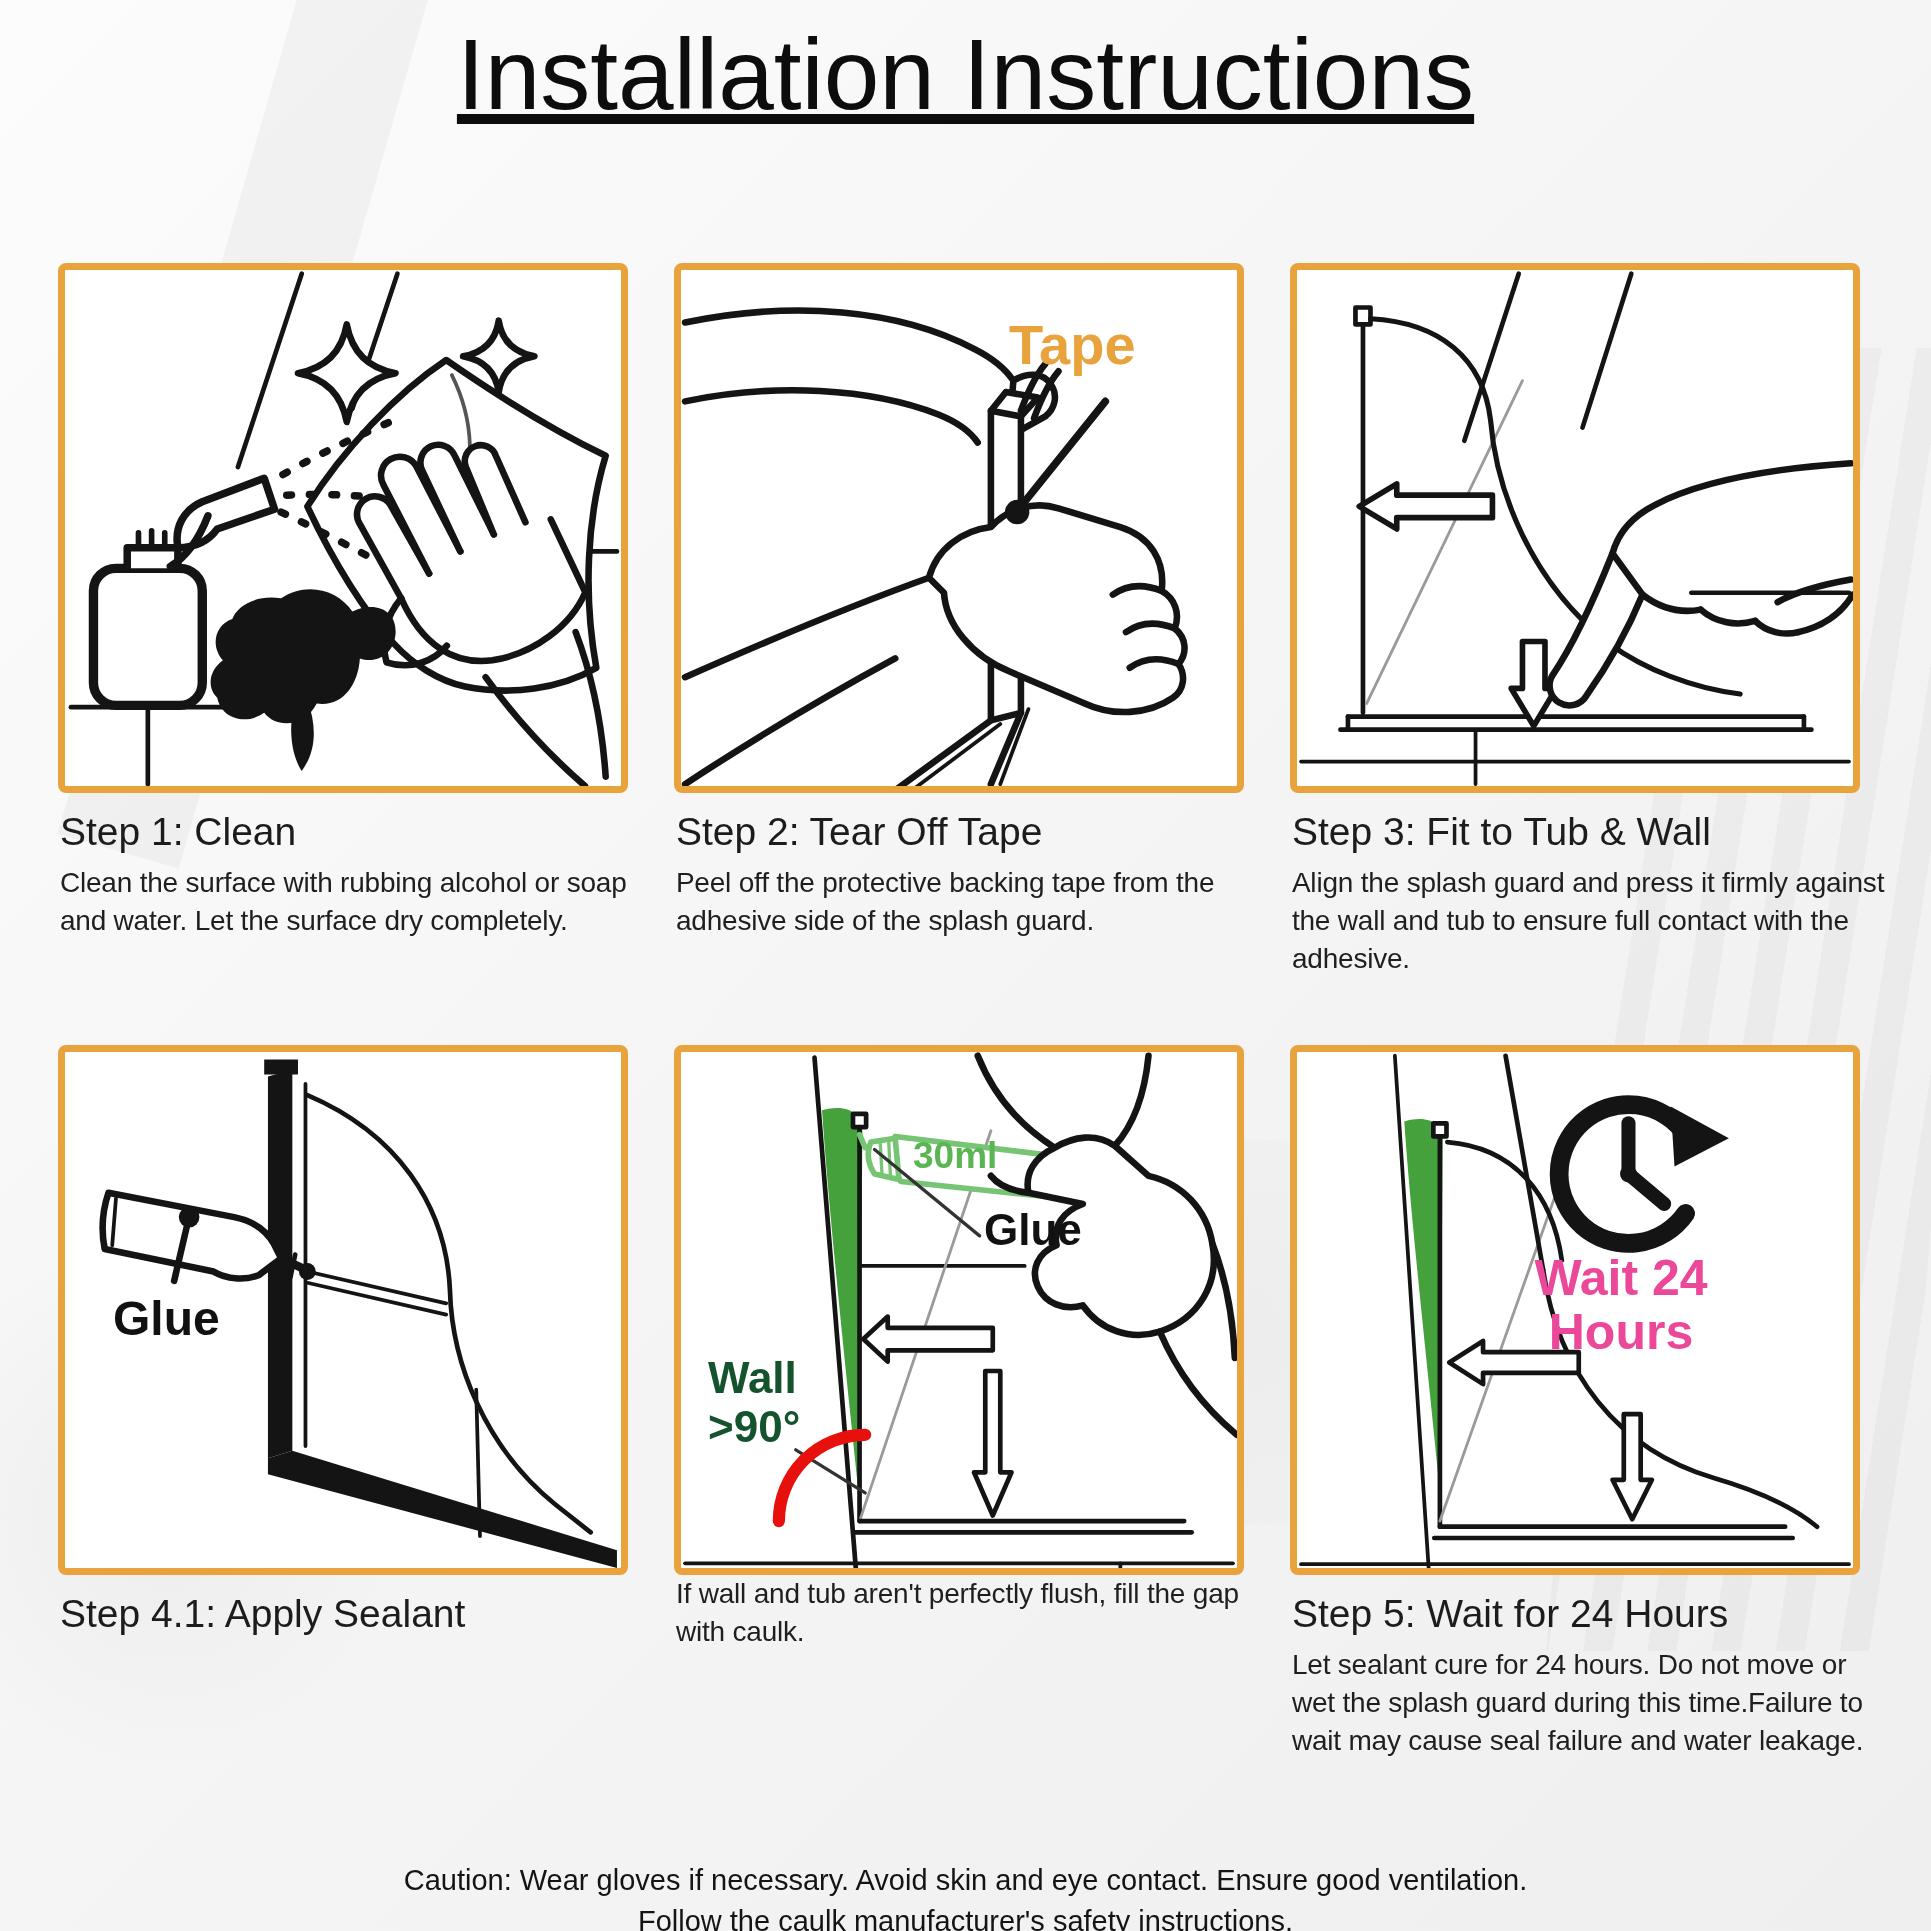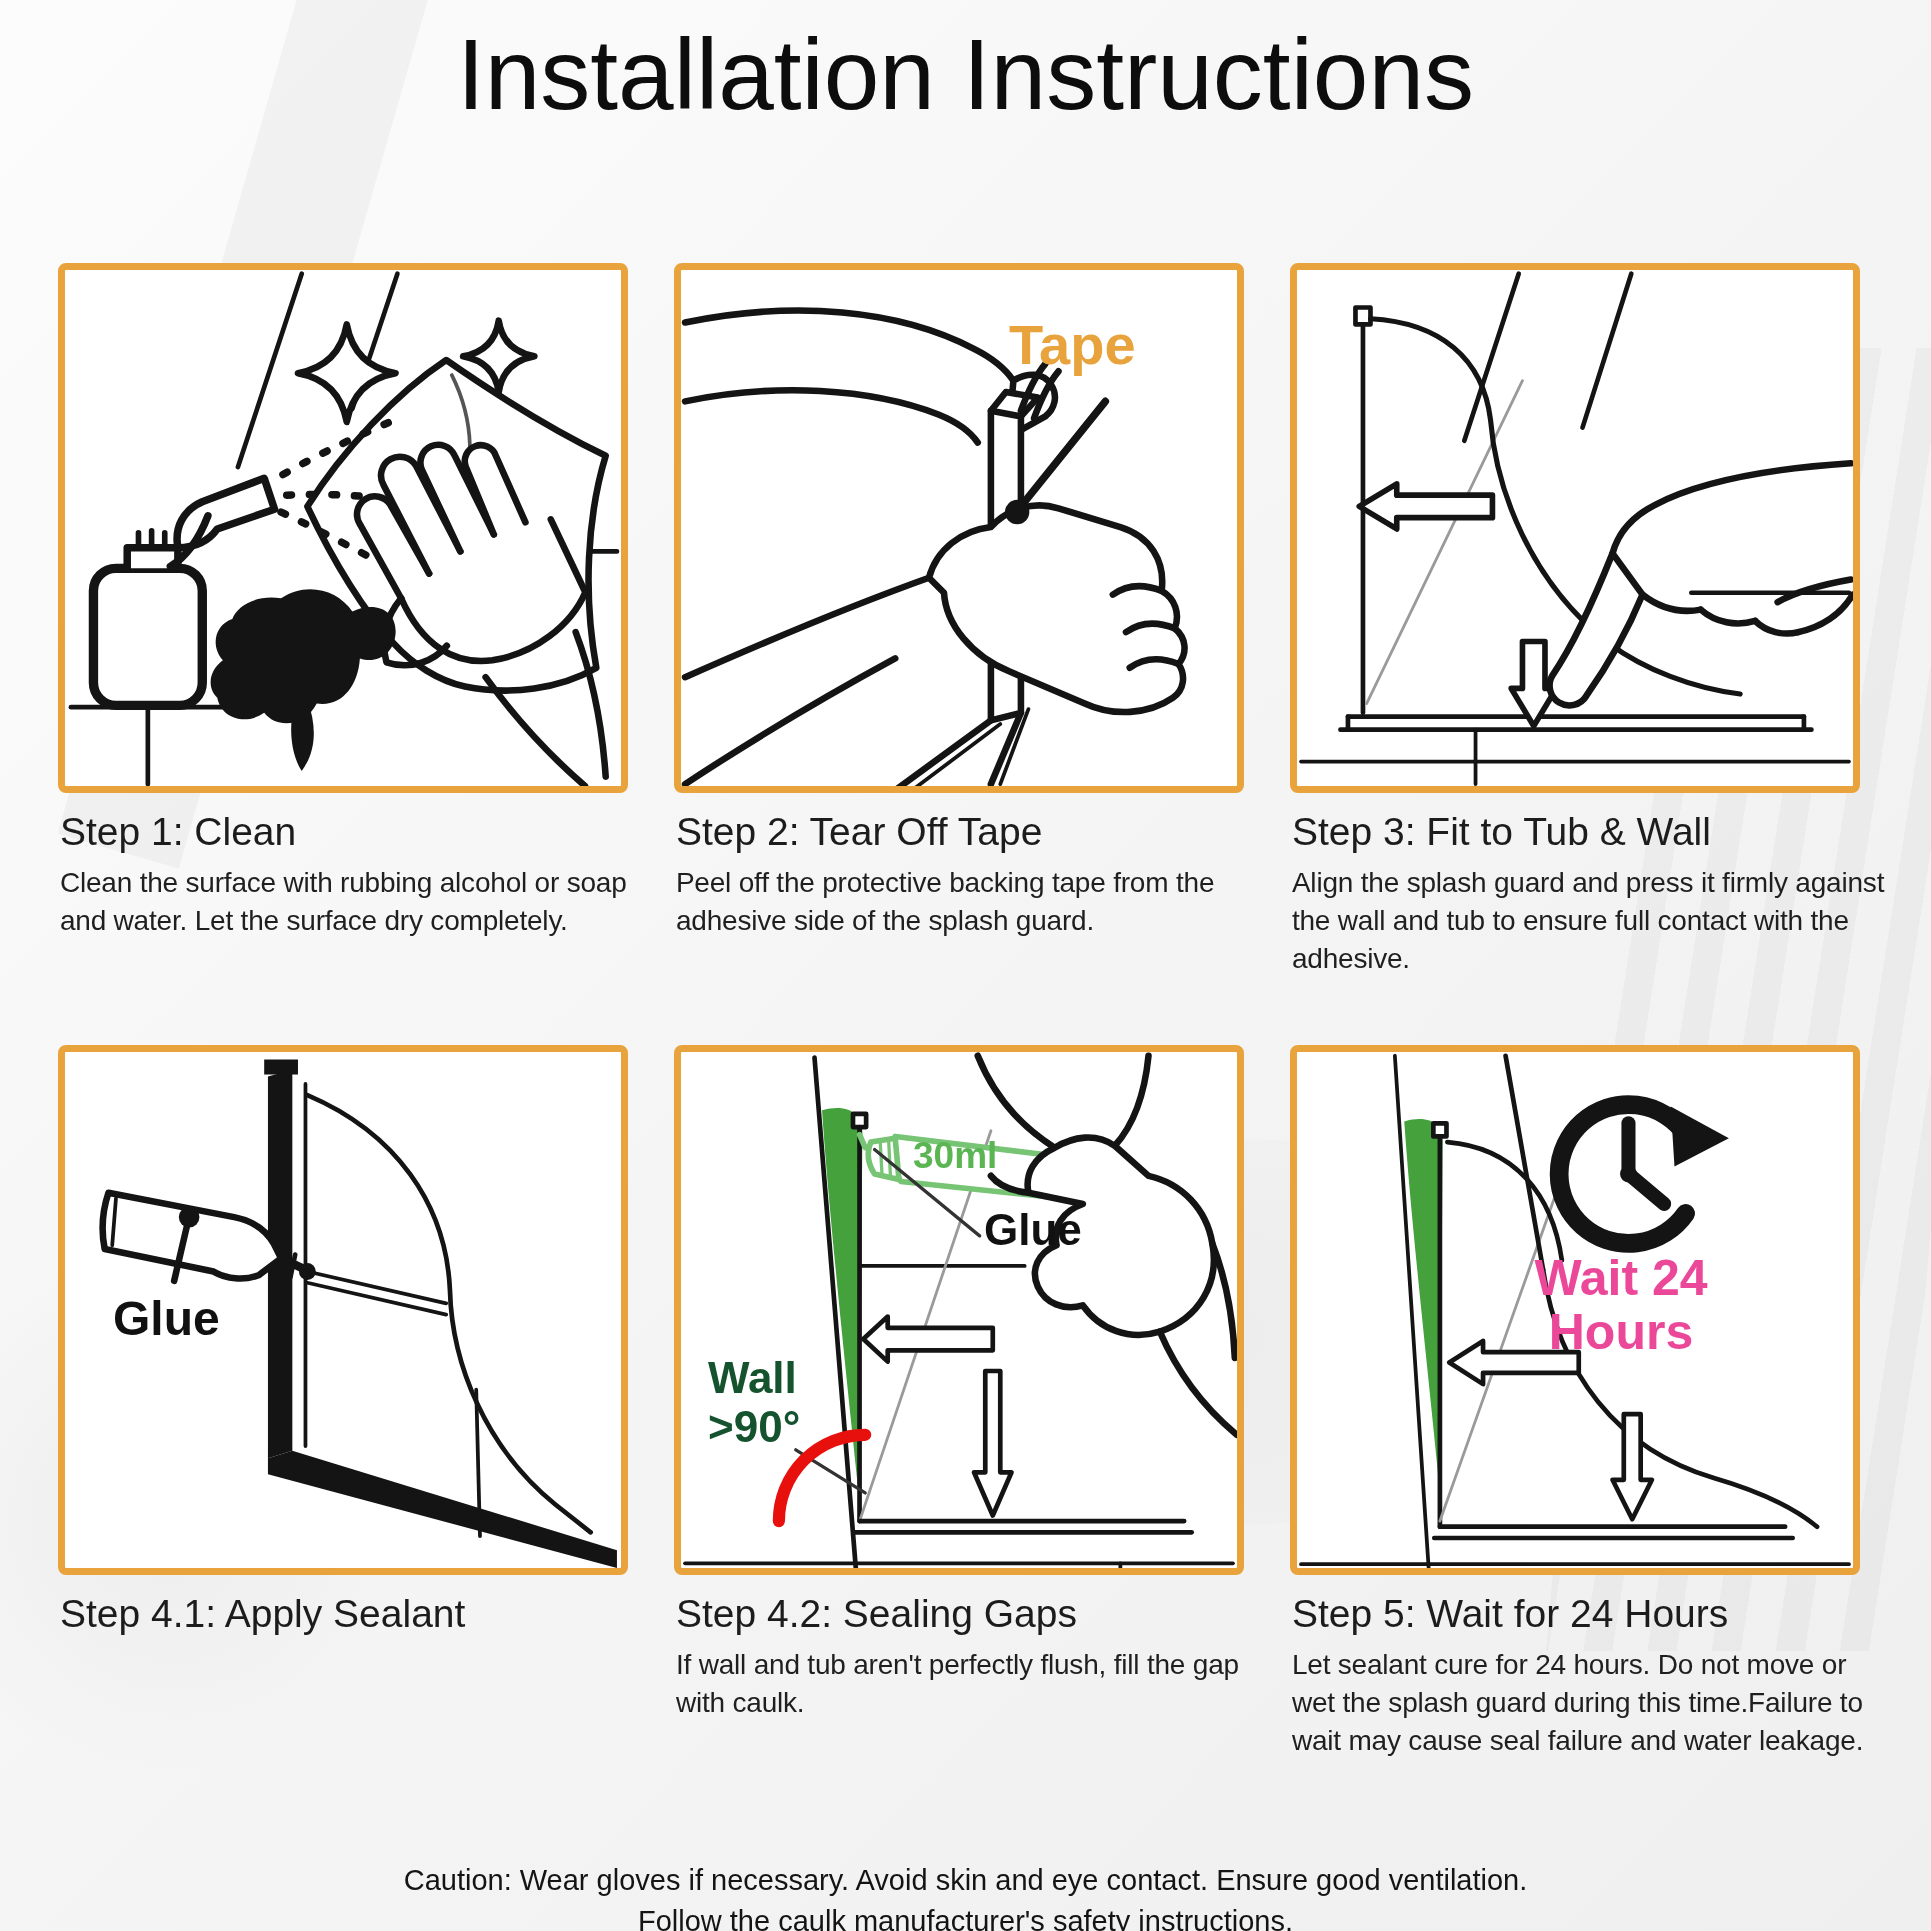--- a/index.html
+++ b/index.html
@@ -8,21 +8,21 @@
        background:linear-gradient(135deg,#fcfcfc 0%,#f4f4f5 55%,#efeff0 100%);}
   .bg{position:absolute;pointer-events:none;}
   .bg-streak{left:183px;top:-58px;width:126px;height:927px;background:rgba(150,150,150,.09);transform:rotate(16deg);}
   .bg-stripes{left:1603px;top:348px;width:348px;height:1303px;
       background:repeating-linear-gradient(94deg,rgba(120,120,120,.06) 0 29px,rgba(0,0,0,0) 29px 64px);transform:skewX(-5deg);}
   .bg-blob1{left:-116px;top:1236px;width:541px;height:541px;border-radius:50%;
       background:radial-gradient(circle,rgba(100,100,100,.06),rgba(0,0,0,0) 70%);}
   .bg-blob2{left:792px;top:1139px;width:869px;height:386px;border-radius:50%;
       background:radial-gradient(circle,rgba(120,120,120,.05),rgba(0,0,0,0) 70%);}
   h1{position:absolute;top:17.4px;left:0;width:1931px;margin:0;text-align:center;
-     font-size:100px;font-weight:400;color:#0d0d0d;letter-spacing:0;}
+     font-size:100px;font-weight:400;color:#0d0d0d;letter-spacing:0;text-decoration:underline;}
   .step{position:absolute;width:572px;}
   .panel{position:relative;width:556px;height:516px;background:#fff;
          border:7.7px solid #E8A33C;border-radius:8px;overflow:hidden;}
   .panel svg{position:absolute;left:0;top:0;width:556px;height:516px;}
   .step h2{margin:17.4px 0 9.7px 1.9px;font-size:39px;font-weight:400;color:#1c1c1c;}
   .step p{margin:0 0 0 1.9px;width:599px;font-size:28px;line-height:1.36;
           letter-spacing:-0.2px;color:#1f1f1f;}
   .callout{position:absolute;font-weight:bold;white-space:pre-line;}
   .co-tape{left:328px;top:42px;font-size:56px;color:#E8A33C;}
   .co-glue1{left:48px;top:239px;font-size:48px;color:#111;}
@@ -251,21 +251,20 @@
         <path stroke="#333" stroke-width="3.5" d="M318 196 L206 104"></path>
         <path stroke="#333" stroke-width="3.5" d="M122 424 L196 470"></path>
         <path stroke="#E8100C" stroke-width="13" d="M104 500 A92 92 0 0 1 196 408"></path>
       </g>
     </svg>
     <div class="callout co-30ml">30ml</div>
     <div class="callout co-glue2">Glue</div>
     <div class="callout co-wall">Wall
 &gt;90°</div>
   </div>
-  <h2>Step 4.2: Sealing Gaps</h2>
   <p>If wall and tub aren't perfectly flush, fill the gap with caulk.</p>
 </section>
 
 <section class="step" id="s6">
   <div class="panel">
     <svg viewBox="0 0 592 550">
       <g fill="none" stroke="#141414" stroke-linecap="round" stroke-linejoin="round">
         <path stroke-width="4" d="M104 4 L140 550"></path>
         <path fill="#44A13C" stroke="none" d="M114 74 C142 66 156 78 155 96 L152 470 C141 354 122 190 114 74 Z"></path>
         <g stroke-width="5">

